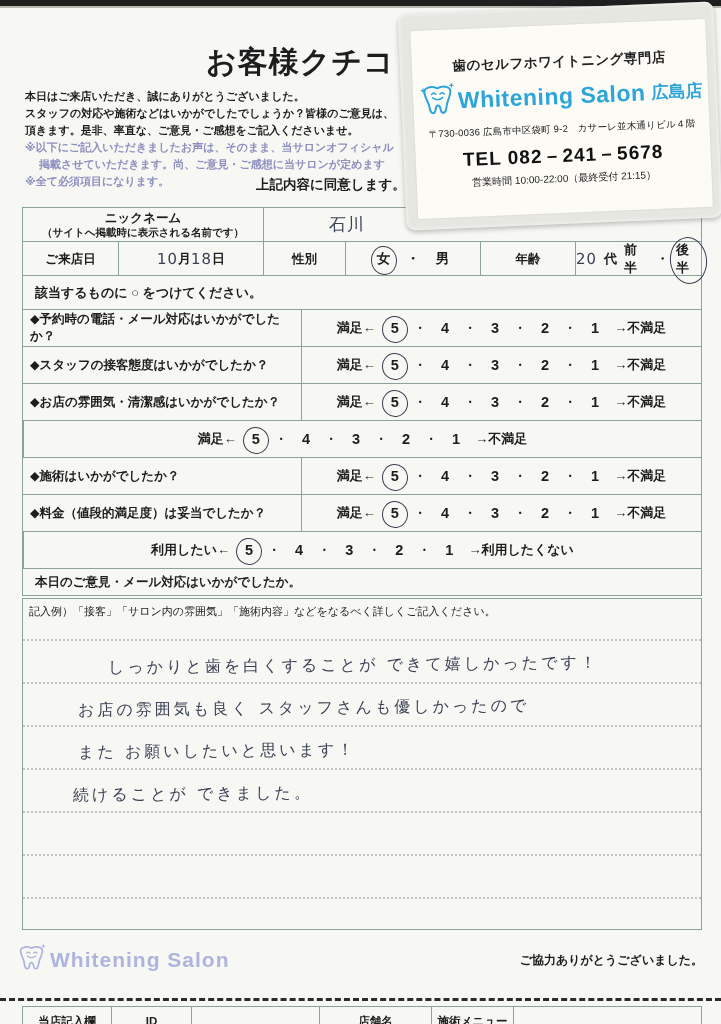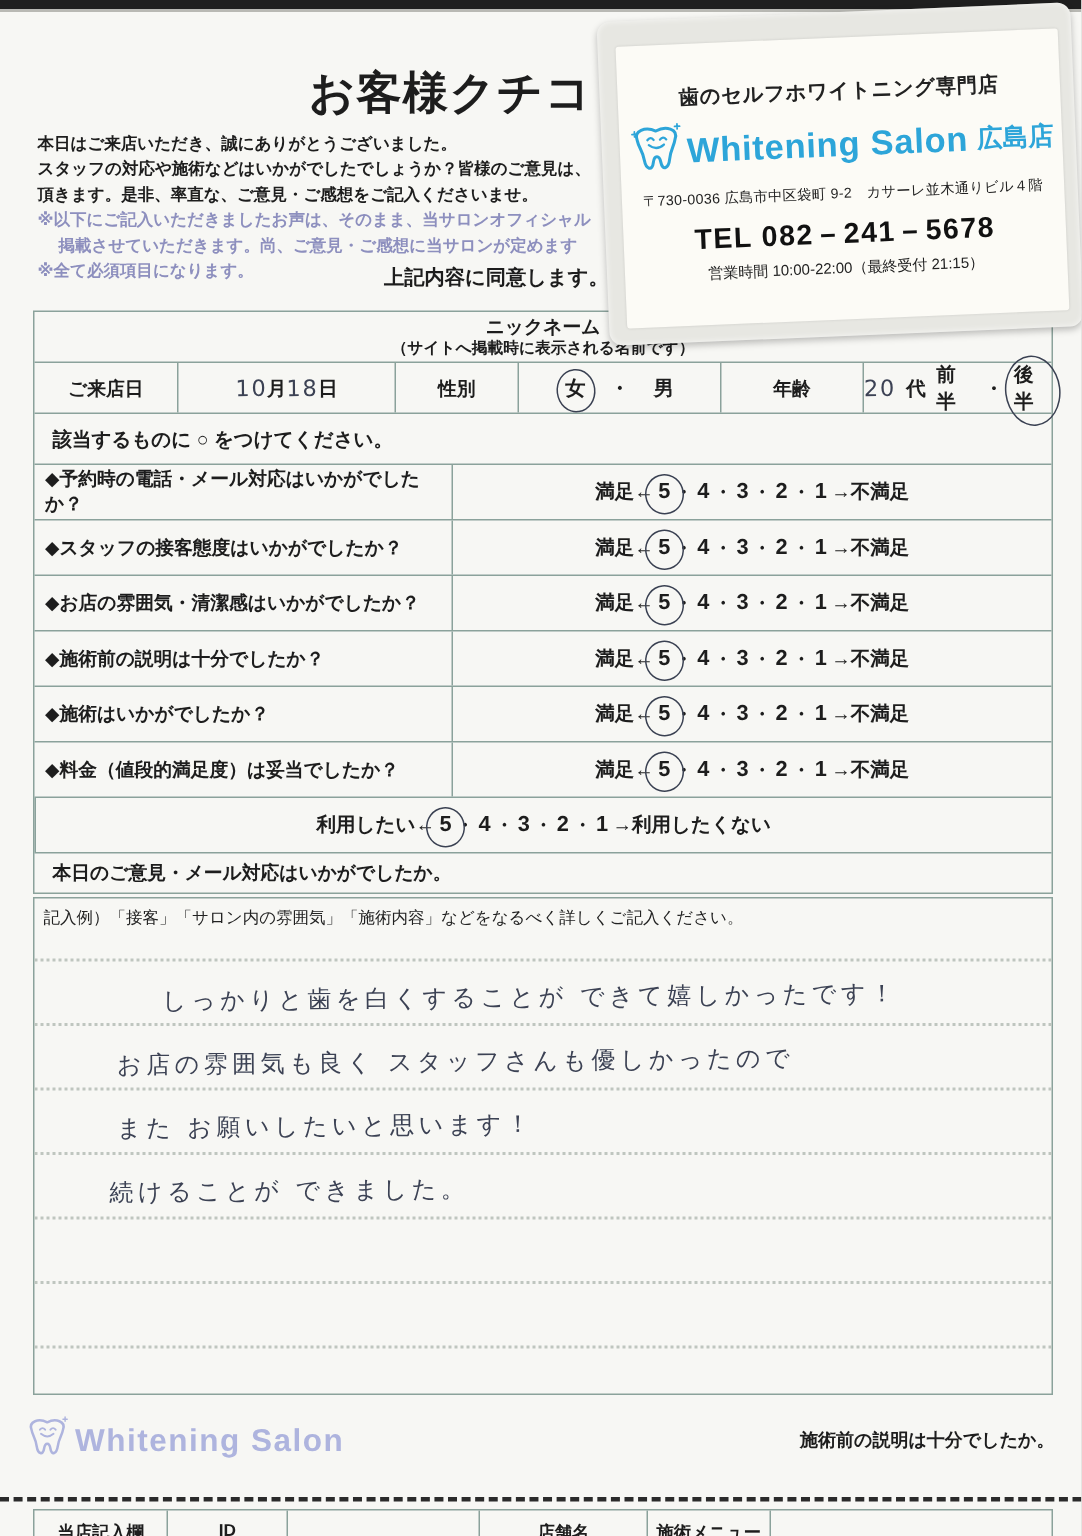--- a/index.html
+++ b/index.html
@@ -42,33 +42,33 @@
   
   .main-table{
     position:absolute;left:22px;top:207px;width:680px;z-index:1;
     border:1.3px solid #8ba29b;box-sizing:border-box;
   }
   .t-row{display:flex;border-top:1.2px solid #8ba29b;box-sizing:border-box;}
   .t-row:first-child{border-top:none;}
   .t-cell{border-left:1.2px solid #8ba29b;box-sizing:border-box;display:flex;align-items:center;justify-content:center;}
   .t-cell:first-child{border-left:none;}
   .lbl{font-size:12.5px;font-weight:bold;text-align:center;line-height:14px;}
-  .nick-row{height:33px;justify-content:center;}
+  .nick-row{height:33px;}
   .nick-label{width:240px;flex-direction:column;}
   .nick-note{font-size:10.5px;font-weight:bold;}
   .nick-value{flex:1;justify-content:flex-start;padding-left:65px;}
   .info-row{height:34px;}
   .w-visit{width:95px;} .w-date{width:145px;} .w-sex{width:82px;text-align:center;} .w-sexv{width:135px;}
   .w-age{width:95px;} .w-agev{flex:1;}
   .inst-row{height:34px;}
   .inst-cell{flex:1;justify-content:flex-start;padding-left:12px;font-size:13px;font-weight:bold;}
 
   .q-row{display:flex;border-top:1.2px solid #8ba29b;height:37px;box-sizing:border-box;}
   .q-label{width:278px;display:flex;align-items:center;padding-left:7px;font-size:12.5px;font-weight:bold;box-sizing:border-box;}
-  .q-scale{flex:1;border-left:1.2px solid #8ba29b;display:flex;align-items:center;justify-content:center;font-size:13px;font-weight:bold;box-sizing:border-box;}
+  .q-scale{flex:1;border-left:1.2px solid #8ba29b;display:flex;align-items:center;justify-content:center;gap:12px;font-size:13px;font-weight:bold;box-sizing:border-box;}
   .scale-end{font-size:13px;font-weight:bold;}
   .scale-sep{font-size:12px;}
   .num{font-size:14.5px;font-weight:bold;padding:0 3px;position:relative;}
 
   .circled{position:relative;}
   .circled::after{
     content:'';position:absolute;left:-6px;right:-6px;top:-4px;bottom:-7px;
     border:1.7px solid #3a4152;border-radius:50%;transform:rotate(-7deg);
   }
   .prompt-row{height:27px;border-top:1.2px solid #8ba29b;display:flex;align-items:center;padding-left:12px;font-size:12.5px;font-weight:bold;box-sizing:border-box;}
@@ -145,20 +145,23 @@
       <div class="card-hours">営業時間 10:00-22:00（最終受付 21:15）</div>
     </div>
   </div>
 
   <div class="main-table">
     <div class="t-row nick-row">
       <div class="t-cell nick-label lbl">
         <div>ニックネーム</div>
         <div class="nick-note">（サイトへ掲載時に表示される名前です）</div>
       </div>
+      <div class="t-cell nick-value">
+        <span class="hand hand-sm" style="font-size:17px">石川</span>
+      </div>
     </div>
     <div class="t-row info-row">
       <div class="t-cell w-visit lbl">ご来店日</div>
       <div class="t-cell w-date" style="gap:0;font-size:13px;font-weight:bold;">
         <span class="hand hand-sm">10</span>
         <span>月</span>
         <span class="hand hand-sm">18</span>
         <span>日</span>
       </div>
       <div class="t-cell w-sex lbl">性別</div>
@@ -226,21 +229,20 @@
             <span class="num">3</span>
             <span class="scale-sep">・</span>
             <span class="num">2</span>
             <span class="scale-sep">・</span>
             <span class="num">1</span>
             <span class="scale-end">→不満足</span>
           </div>
   </div>
 
   <div class="q-row">
-    <div class="q-label">◆施術前の説明は十分でしたか？</div>
     <div class="q-scale">
             <span class="scale-end">満足←</span>
             <span class="num circled">5</span>
             <span class="scale-sep">・</span>
             <span class="num">4</span>
             <span class="scale-sep">・</span>
             <span class="num">3</span>
             <span class="scale-sep">・</span>
             <span class="num">2</span>
             <span class="scale-sep">・</span>
@@ -328,21 +330,21 @@
       <svg viewBox="0 0 44 40" width="31" height="28" fill="none" stroke="currentColor" stroke-width="2.4" stroke-linecap="round" stroke-linejoin="round">
         <path d="M7 13 C4 5 14 2 22 6 C30 2 40 5 37 13 C36 19 33 21 32 29 C31 36 26 38 25 31 C24 25 20 25 19 31 C18 38 13 36 12 29 C11 21 8 19 7 13 Z"></path>
         <path d="M15 13 q2.5 -3 5 0" stroke-width="1.8"></path>
         <path d="M25 13 q2.5 -3 5 0" stroke-width="1.8"></path>
         <path d="M16 17 q6 5 12 0" stroke-width="1.8"></path>
         <path d="M37 3 h4 M39 1 v4" stroke-width="1.4"></path>
       </svg>
     </span>
     <span class="footer-brand">Whitening Salon</span>
   </div>
-  <div class="thanks">施術前の説明は十分でしたか。</div>
+  <div class="thanks">ご協力ありがとうございました。</div>
   <div class="cut-line"></div>
 
   <div class="office-table">
     <div class="o-cell o-1">当店記入欄</div>
     <div class="o-cell o-2">ID</div>
     <div class="o-cell o-3"></div>
     <div class="o-cell o-4">店舗名</div>
     <div class="o-cell o-5">施術メニュー</div>
     <div class="o-cell o-6"></div>
   </div>

